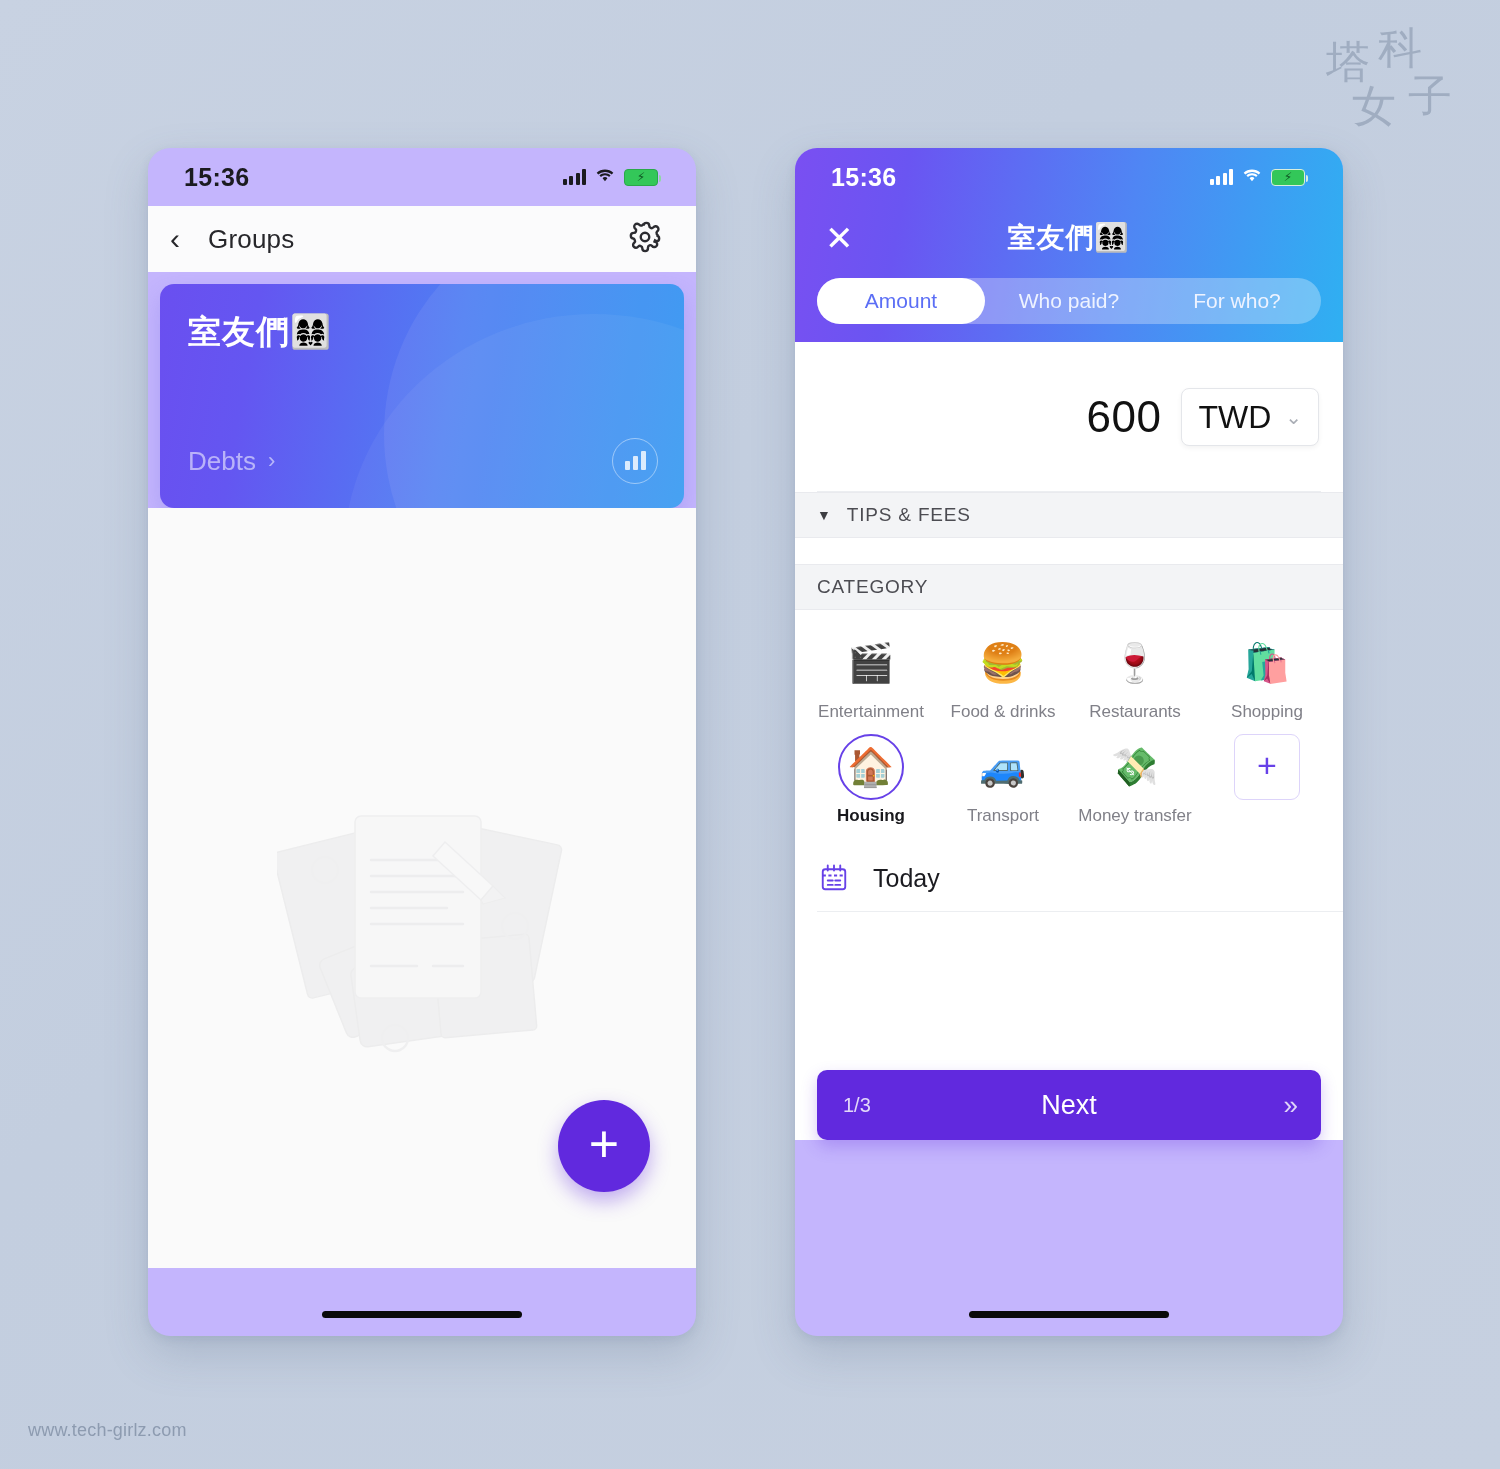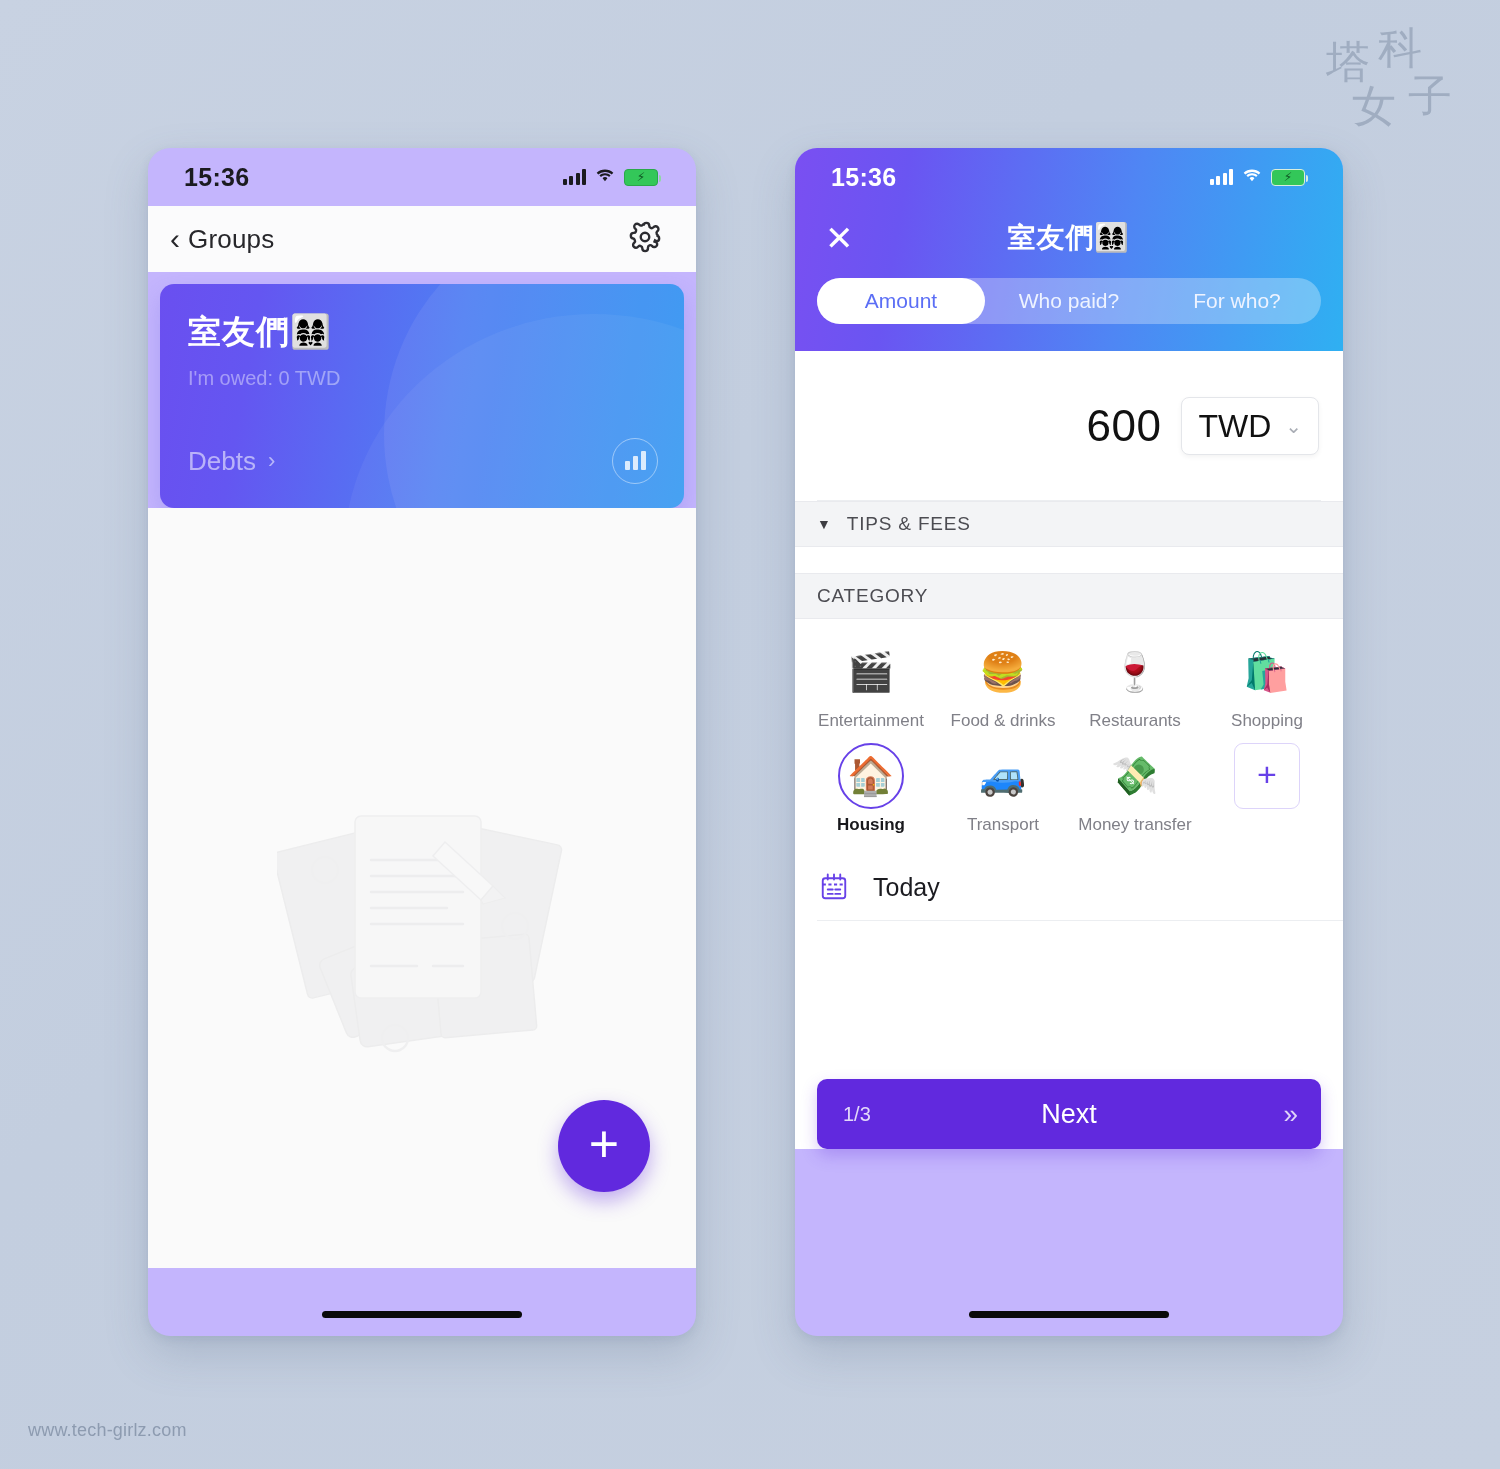--- a/index.html
+++ b/index.html
@@ -75,21 +75,21 @@
   .sb-light .batt:after { background:#d9eede; }
   .sb-light .batt .bolt { color:#0e5222; }
 
   
   .nav-left {
     height: 66px; display:flex; align-items:center; justify-content:space-between;
     padding: 0 34px 0 22px; background:#fbfbfc;
   }
   .nav-back { display:flex; align-items:center; gap:8px; cursor:pointer; }
   .nav-back .chev { font-size: 30px; color:#27272b; line-height:1; font-weight:300; }
-  .nav-back .lbl { font-size: 26px; color:#27272b; letter-spacing:.2px; }
+  .nav-back .lbl { font-size: 26px; color:#27272b; letter-spacing:.2px;margin-left:20px; }
 
   .group-card {
     margin: 12px 12px 0 12px; height: 224px; border-radius: 14px;
     background: linear-gradient(100deg, #6a4ff0 0%, #6456f1 18%, #4f7ef3 55%, #2f96f2 100%);
     position: relative; overflow: hidden; padding: 26px 28px; cursor:pointer;
     box-shadow: 0 10px 22px rgba(90,90,220,.22);
   }
   .group-card .sheen1 {
     position:absolute; right:-120px; top:-70px; width:420px; height:440px;
     border-radius:50%; background:rgba(255,255,255,.07);
@@ -130,21 +130,21 @@
   
   .rt-header {
     background: linear-gradient(100deg, #7a4ff2 0%, #6a55f2 20%, #4f86f4 60%, #2fb0f2 100%);
     padding-bottom: 14px;
   }
   .rt-navrow { height: 64px; display:flex; align-items:center; position:relative; padding:0 30px; }
   .rt-close { font-size:34px; color:#fff; font-weight:300; line-height:1; cursor:pointer; }
   .rt-title { position:absolute; left:0; right:0; text-align:center; color:#fff;
               font-size:28px; font-weight:700; letter-spacing:1px; pointer-events:none; }
   .rt-tabs {
-    margin: 8px 22px 13px 22px; height:46px; border-radius:23px;
+    margin: 8px 22px 4px 22px; height:46px; border-radius:23px;
     background: rgba(255,255,255,.30); display:flex; align-items:center;
   }
   .rt-tab { flex:1; text-align:center; font-size:21px; color:#eef3ff; line-height:46px; cursor:pointer; }
   .rt-tab.active { background:#fff; color:#5b6ef5; border-radius:23px; height:46px; font-weight:400; }
 
   .amount-row {
     background:#fff; height:150px; display:flex; align-items:center;
     justify-content:flex-end; padding: 0 24px; position:relative;
   }
   .amount-row:after { content:""; position:absolute; left:22px; right:22px; bottom:0;
@@ -245,21 +245,20 @@
         <circle cx="12" cy="12" r="3"></circle>
         <path d="M19.4 13.6a1.6 1.6 0 00.3 1.8l.1.1a2 2 0 11-2.8 2.8l-.1-.1a1.6 1.6 0 00-1.8-.3 1.6 1.6 0 00-1 1.5V20a2 2 0 11-4 0v-.1a1.6 1.6 0 00-1-1.5 1.6 1.6 0 00-1.8.3l-.1.1a2 2 0 11-2.8-2.8l.1-.1a1.6 1.6 0 00.3-1.8 1.6 1.6 0 00-1.5-1H4a2 2 0 010-4h.1a1.6 1.6 0 001.5-1 1.6 1.6 0 00-.3-1.8l-.1-.1a2 2 0 112.8-2.8l.1.1a1.6 1.6 0 001.8.3h.1a1.6 1.6 0 001-1.5V4a2 2 0 014 0v.1a1.6 1.6 0 001 1.5 1.6 1.6 0 001.8-.3l.1-.1a2 2 0 112.8 2.8l-.1.1a1.6 1.6 0 00-.3 1.8v.1a1.6 1.6 0 001.5 1H20a2 2 0 010 4h-.1a1.6 1.6 0 00-1.5 1z"></path>
       </svg>
     </span>
   </div>
 
   <div class="group-card">
     <div class="sheen1"></div>
     <div class="sheen2"></div>
     <div class="gc-title">室友們👩‍👩‍👧‍👧</div>
-    <div class="gc-sub">I'm owed: 0 TWD</div>
     <div class="gc-bottom">
       <div class="gc-debts">
         <span>Debts</span>
         <span class="arr">›</span>
       </div>
       <div class="gc-chart">
           <i></i>
           <i></i>
           <i></i>
         </div>

